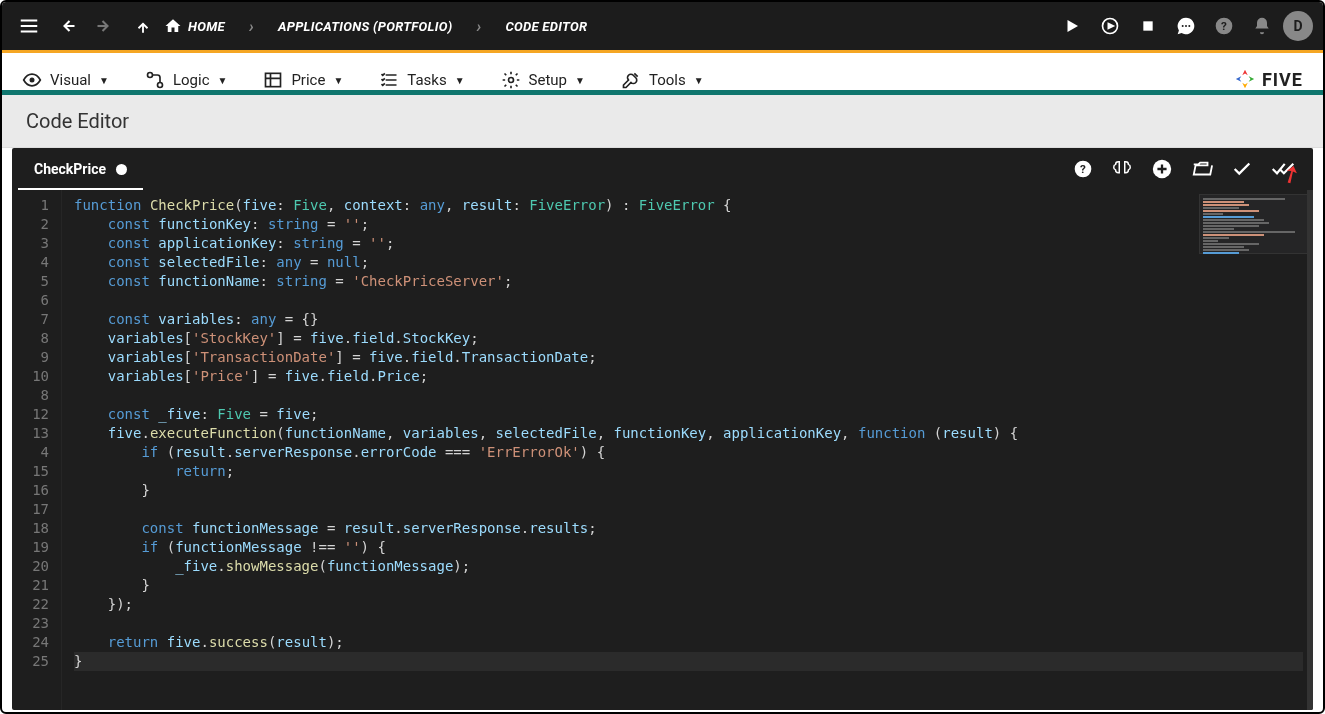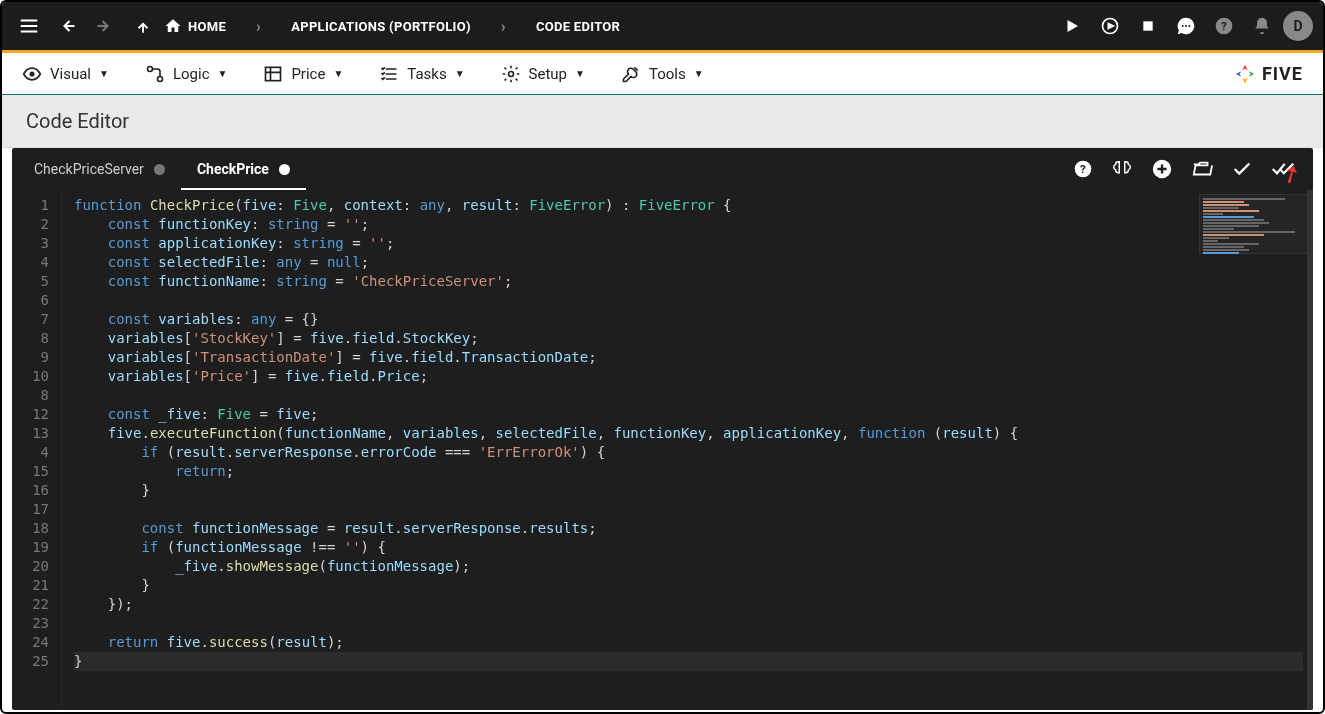--- a/index.html
+++ b/index.html
@@ -27,41 +27,42 @@
   display: flex;
   align-items: center;
   justify-content: center;
   cursor: pointer;
   border-radius: 4px;
   color: #fff;
 }
 .breadcrumbs {
   display: flex;
   align-items: center;
-  gap: 20px;
+  gap: 14px;
   font-size: 13px;
   font-weight: 700;
   letter-spacing: 0.3px;
+  font-style: italic;
 }
 .breadcrumb-sep { color: #888; margin: 0 10px; font-size: 16px; }
 .top-spacer { flex: 1; }
 .avatar {
   width: 30px; height: 30px; border-radius: 50%; background: #888;
   display: flex; align-items: center; justify-content: center;
   font-weight: 700; color: #1c1c1c; font-size: 14px;
 }
 .orange-line { height: 3px; background: #f5a623; }
 .sub-nav {
   background: #fff;
   height: 42px;
   display: flex;
-  align-items: center;
+  align-items: flex-end;
   padding: 0 20px;
   gap: 36px;
-  border-bottom: 1px solid #0f766e;
+  border-bottom: 5px solid #0f766e;
 }
 .sub-nav-item {
   display: flex;
   align-items: center;
   gap: 8px;
   font-size: 15px;
   color: #222;
   cursor: pointer;
 }
 .sub-nav-item svg { width: 20px; height: 20px; }
@@ -341,24 +342,20 @@
       </svg>
     <span>FIVE</span>
   </div>
 </div>
 
 <div class="page-title">Code Editor</div>
 
 <div class="editor-wrap">
   <div class="editor-shell">
     <div class="editor-tabs">
-      <div class="tab">
-        <span>CheckPriceServer</span>
-        <span class="tab-dot gray"></span>
-      </div>
       <div class="tab active">
         <span>CheckPrice</span>
         <span class="tab-dot white"></span>
       </div>
       <div class="tab-spacer"></div>
       <div class="tab-actions">
         <span class="ta">
           <svg width="20" height="20" viewBox="0 0 24 24" fill="#fff">
               <circle cx="12" cy="12" r="10"></circle>
               <text x="12" y="17" font-size="14" text-anchor="middle" fill="#1e1e1e" font-weight="bold">?</text>

